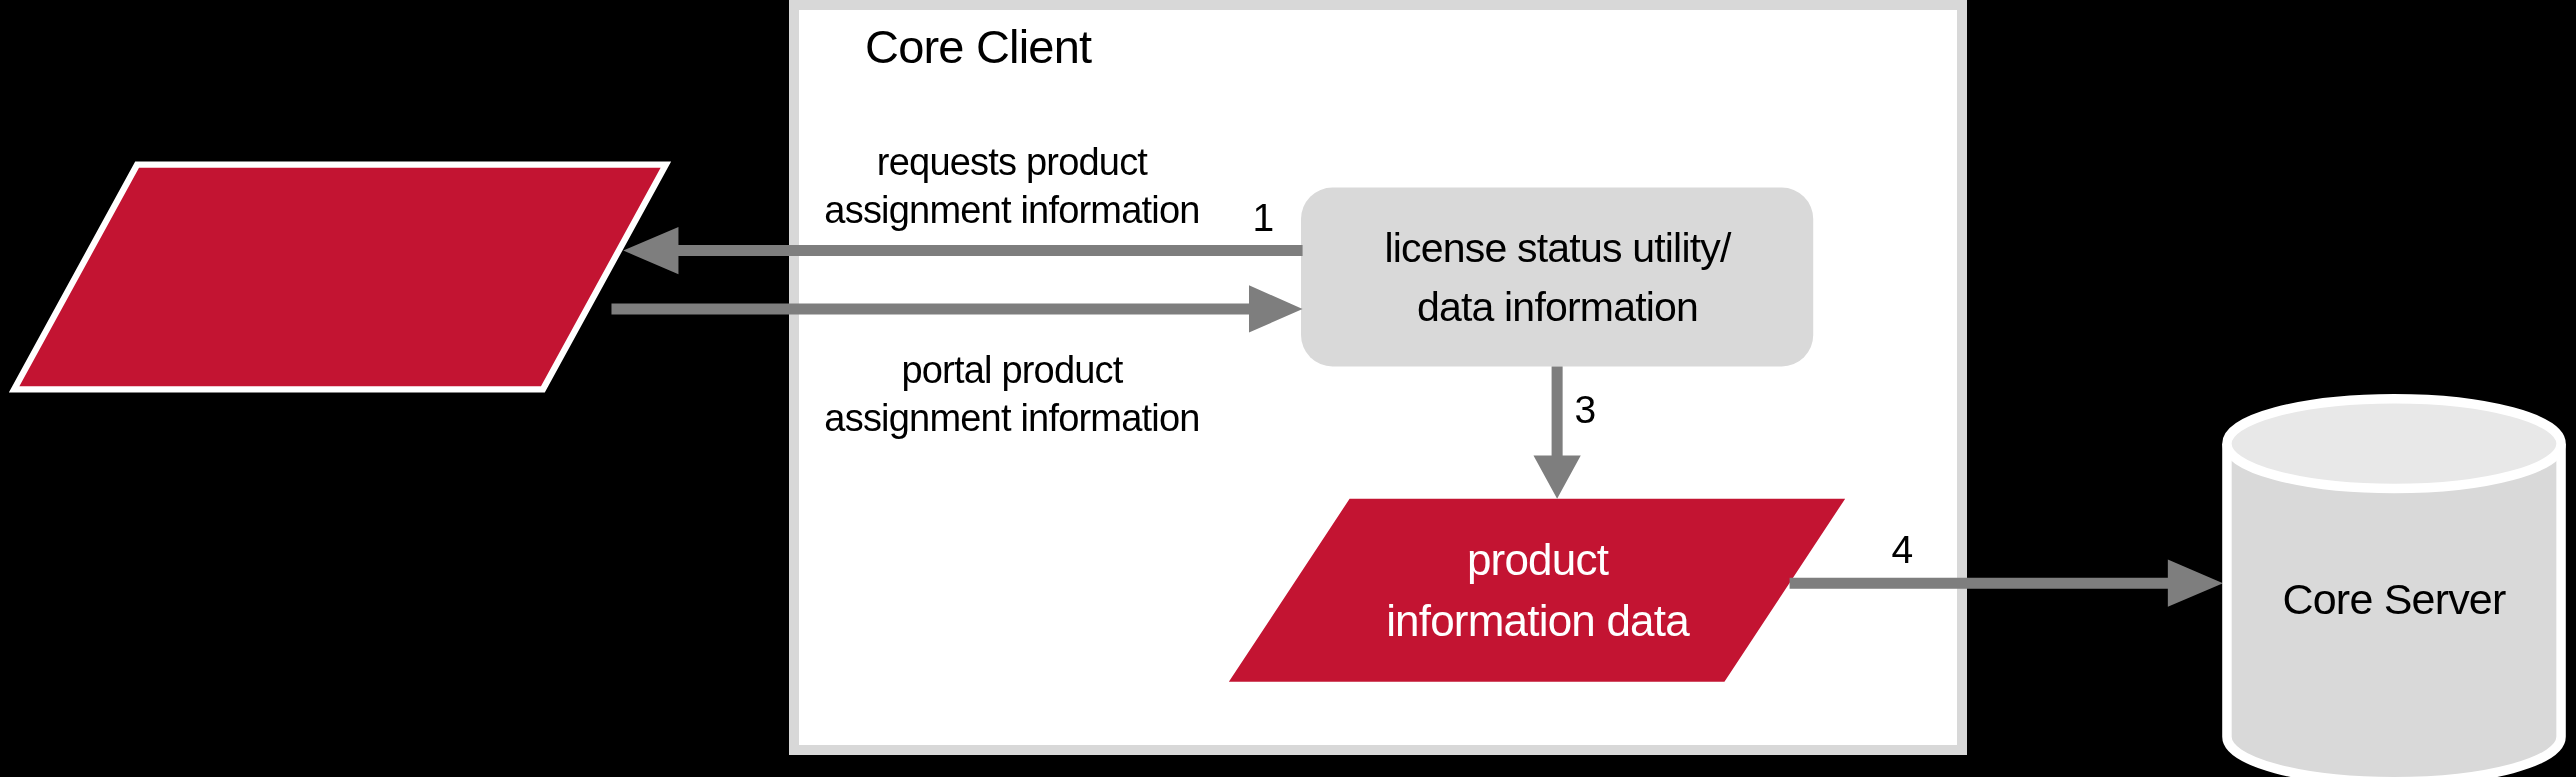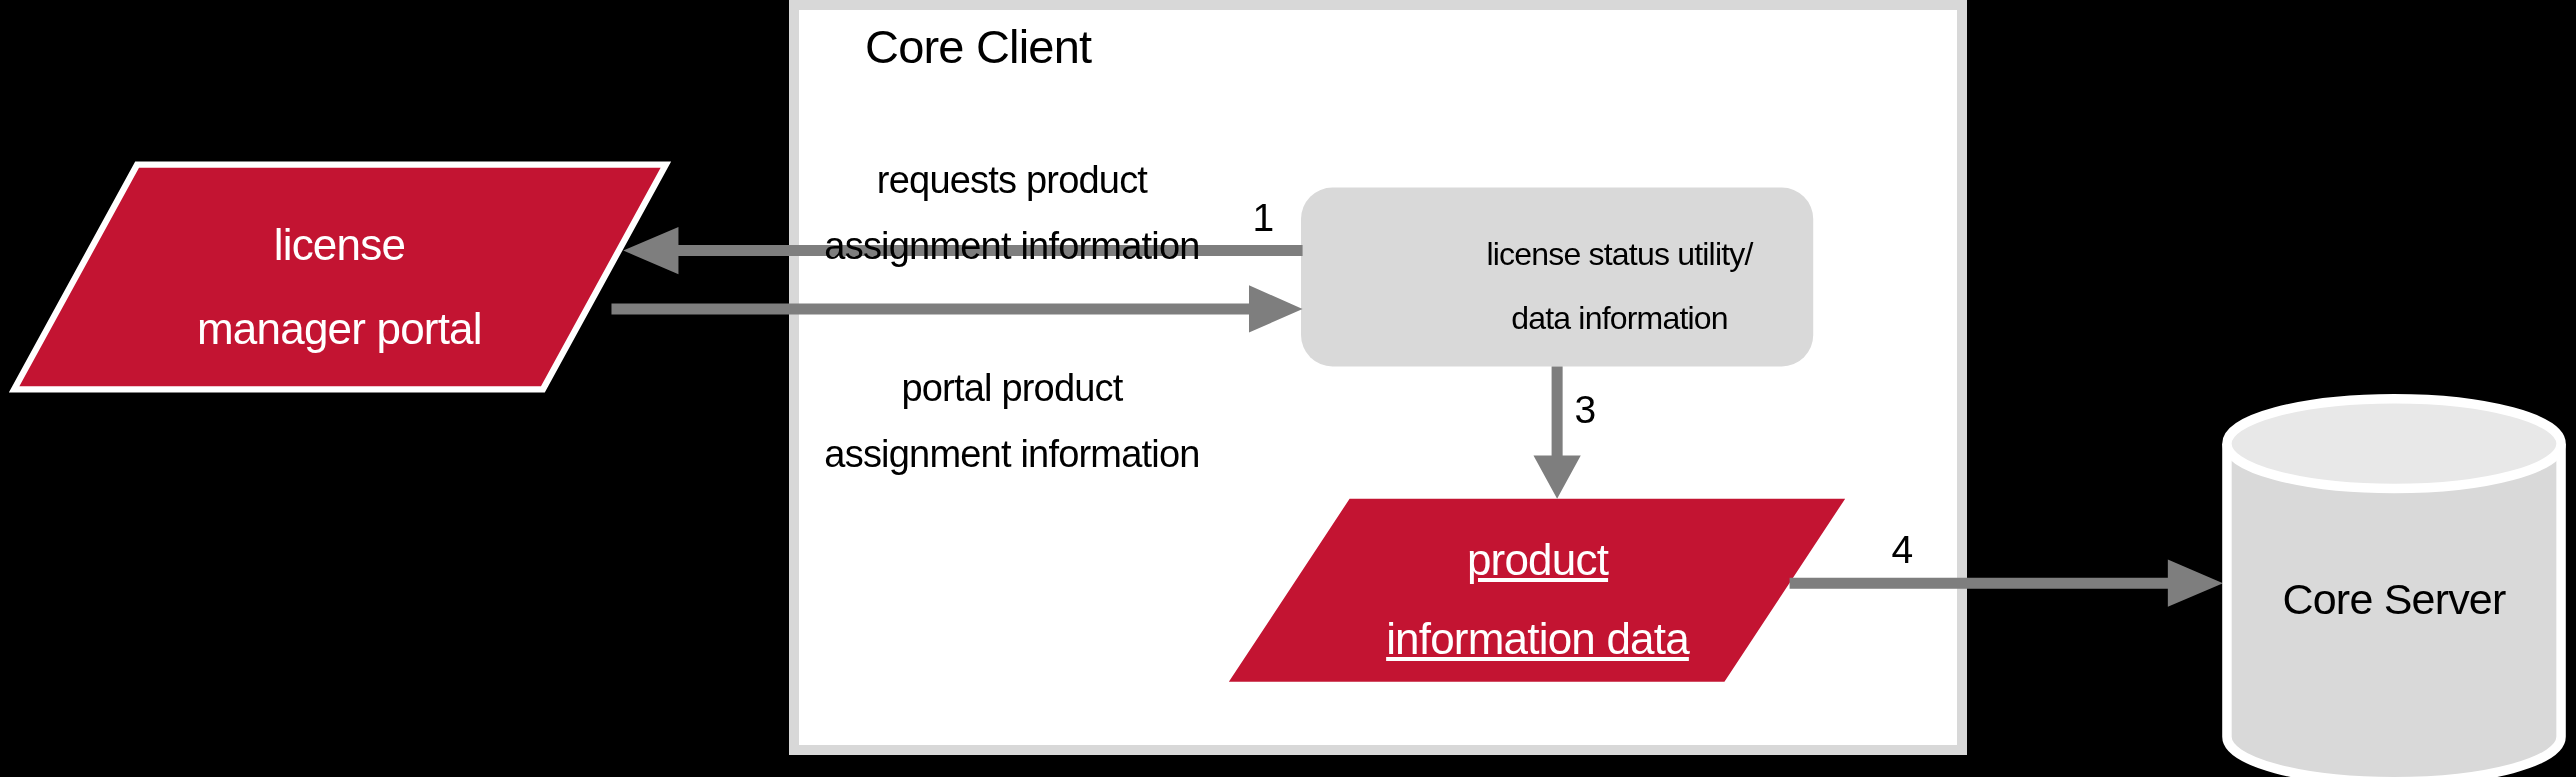--- a/index.html
+++ b/index.html
@@ -20,51 +20,51 @@
     color:var(--text-black);
   }
   .core-client-box{
     position:absolute;left:789px;top:0;width:1178px;height:755px;
     box-sizing:border-box;background:var(--white);
     border:10.3px solid var(--box-border);
     z-index:1;
   }
   .diagram-svg{position:absolute;left:0;top:0;z-index:2;}
   .label{position:absolute;z-index:3;letter-spacing:-0.8px;}
-  .label span{display:block;margin-top:18px;}
+  .label span{display:block;}
   .core-client-title{
     left:824px;top:20.5px;font-size:47px;line-height:1.1;font-weight:400;margin-left:41px;
   }
   .arrow-caption{
     left:736px;width:552px;text-align:center;
     font-size:38px;line-height:1.26;
   }
   .requests-caption{top:139px;}
   .gives-caption{top:347px;}
   .edge-number{
     font-size:39px;transform:translate(-50%,-50%);white-space:nowrap;
   }
   .num-1{left:1263px;top:218px;}
   .num-3{left:1585px;top:410px;}
   .num-4{left:1902px;top:550px;}
   .node-label{
     display:flex;align-items:center;justify-content:center;
     text-align:center;
   }
   .utility-label{
-    left:1363px;top:188px;width:513px;height:179px;
-    font-size:32px;line-height:1.42;
+    left:1301px;top:188px;width:513px;height:179px;
+    font-size:41px;line-height:1.42;
   }
   .portal-label{
     left:13.4px;top:165px;width:652px;height:225px;
     font-size:44px;line-height:1.5;color:var(--white);
   }
   .pad-label{
     left:1225px;top:497px;width:625px;height:188px;
-    font-size:44px;line-height:1.38;color:var(--white);text-decoration:underline;
+    font-size:44px;line-height:1.38;color:var(--white);
   }
   .server-label{
     left:2227px;top:572px;width:334px;height:55px;
     font-size:43px;line-height:1.1;
   }
 </style>
 </head>
 <body>
 
 <div class="stage">
@@ -107,26 +107,20 @@
   <div class="label edge-number num-3">3</div>
   <div class="label edge-number num-4">4</div>
 
   <div class="label node-label utility-label">
     <div>
       <span>license status utility/</span>
       <span>data information</span>
     </div>
   </div>
 
-  <div class="label node-label portal-label">
-    <div>
-      <span>license</span>
-      <span>manager portal</span>
-    </div>
-  </div>
 
   <div class="label node-label pad-label">
     <div>
       <span>product</span>
       <span>information data</span>
     </div>
   </div>
 
   <div class="label node-label server-label">Core Server</div>
 

